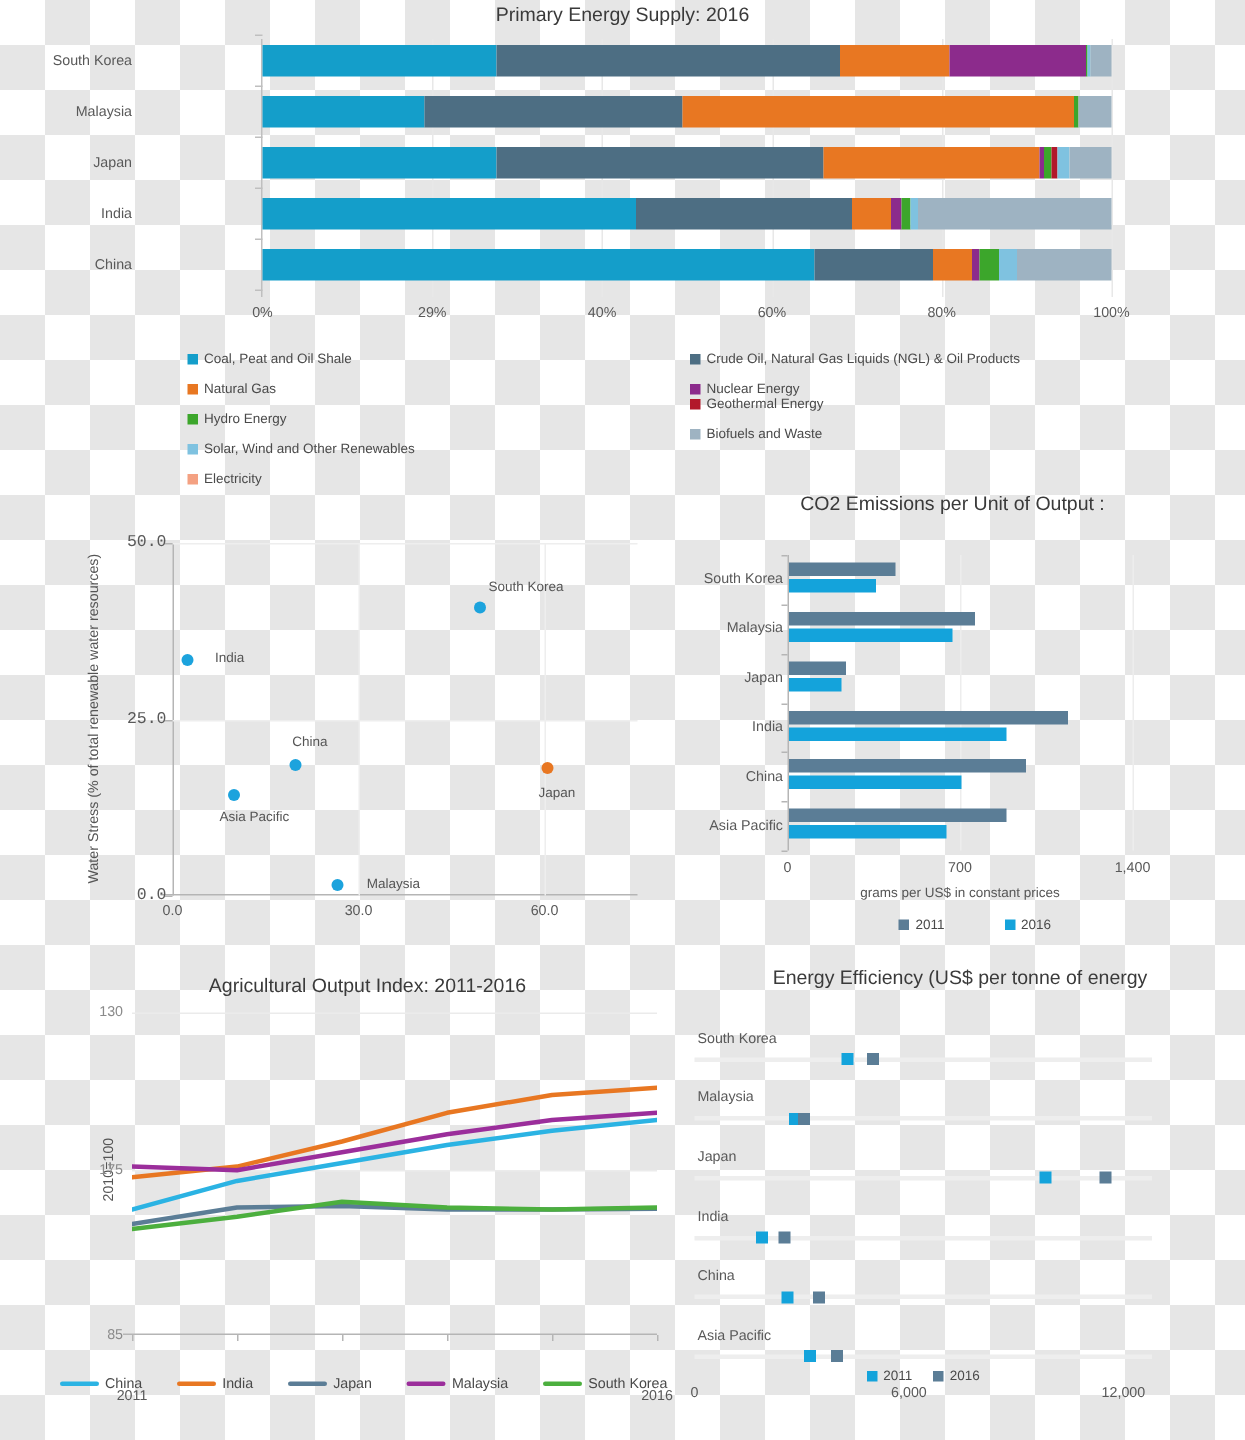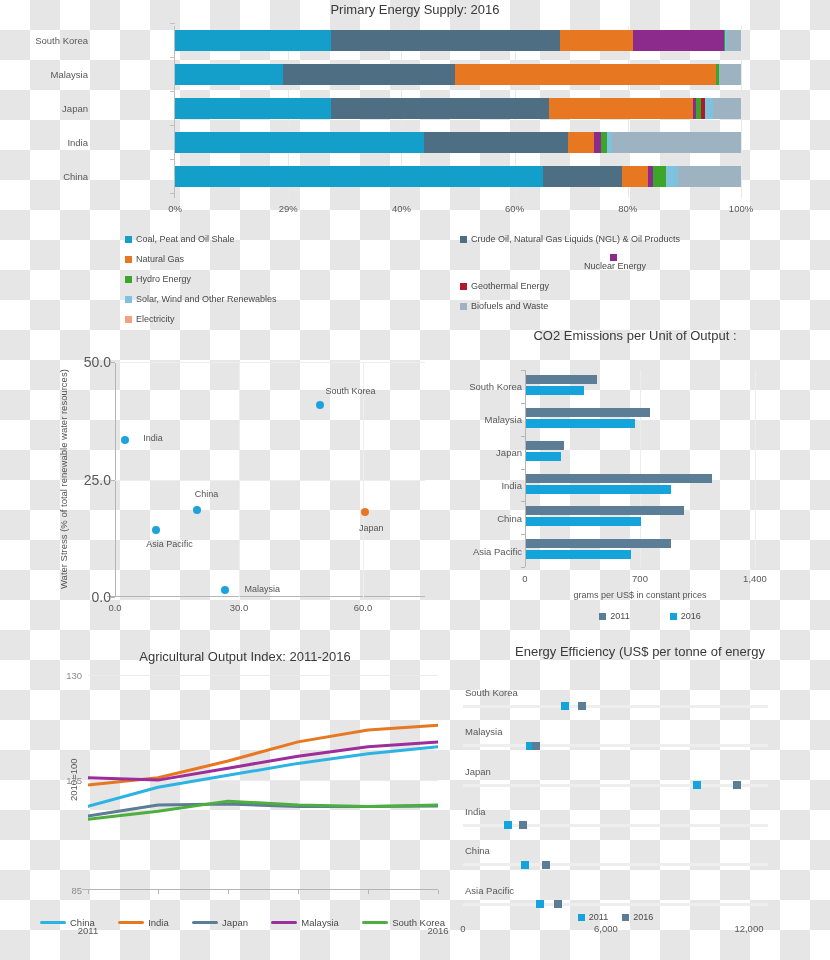--- a/index.html
+++ b/index.html
@@ -37,21 +37,21 @@
   
   #c2{left:55px;top:332px;width:390px;height:308px;}
   #c2 .t{position:absolute;left:20px;top:2px;width:360px;}
   #c2 .plotbox{position:absolute;left:60px;top:30px;width:310px;height:235px;}
   #c2 .vgrid{position:absolute;top:0;bottom:0;width:1px;background:#eeeeee;}
   #c2 .hgrid{position:absolute;left:0;right:0;height:1px;background:#eeeeee;}
   #c2 .yaxis{position:absolute;left:0;top:0;width:1px;height:100%;background:#b5b5b5;}
   #c2 .xaxis{position:absolute;left:-8px;right:0;bottom:0;height:1px;background:#b5b5b5;}
   #c2 .dot{position:absolute;width:8px;height:8px;border-radius:50%;transform:translate(-50%,-50%);}
   #c2 .plbl{position:absolute;font-size:9px;color:#555;white-space:nowrap;}
-  #c2 .ytk{position:absolute;right:314px;font-size:14px;color:#595959;transform:translateY(-50%);white-space:nowrap;}
+  #c2 .ytk{position:absolute;right:314px;font-size:11px;color:#595959;transform:translateY(-50%);white-space:nowrap;font-family:Liberation Mono, monospace;}
   #c2 .ytm{position:absolute;left:-5px;width:5px;height:1px;background:#b5b5b5;}
   #c2 .xtk{position:absolute;top:240px;font-size:9.5px;color:#595959;transform:translateX(-50%);}
   #c2 .ylabel{position:absolute;left:-4px;top:30px;height:235px;width:24px;
                writing-mode:vertical-rl;transform:rotate(180deg);
                display:flex;align-items:center;justify-content:center;
                text-align:center;font-size:9.5px;color:#555;line-height:11px;}
   #c2 .xlabel{position:absolute;left:60px;width:310px;top:272px;text-align:center;font-size:9.5px;color:#555;}
 
   
   #c3{left:440px;top:326px;width:390px;height:314px;}
@@ -190,21 +190,21 @@
         <div class="legrow" style="margin-bottom: 10px;">
           <span class="sw" style="background: rgb(244, 161, 130);"></span>
           <span>Electricity</span>
         </div>
       </div>
     <div class="lcol" id="c1legR" style="left:335px;top:0;width:310px;">
         <div class="legrow" style="margin-bottom: 10px;">
           <span class="sw" style="background: rgb(77, 110, 131);"></span>
           <span>Crude Oil, Natural Gas Liquids (NGL) &amp; Oil Products</span>
         </div>
-        <div class="legrow" style="margin-bottom: 10px; flex-direction: column;">
+        <div class="legrow" style="">
           <span class="sw" style="background: rgb(140, 43, 140);"></span>
           <span>Nuclear Energy</span>
         </div>
         <div class="legrow" style="margin-bottom: 10px;">
           <span class="sw" style="background: rgb(178, 24, 43);"></span>
           <span>Geothermal Energy</span>
         </div>
         <div class="legrow" style="margin-bottom: 10px;">
           <span class="sw" style="background: rgb(158, 179, 194);"></span>
           <span>Biofuels and Waste</span>

